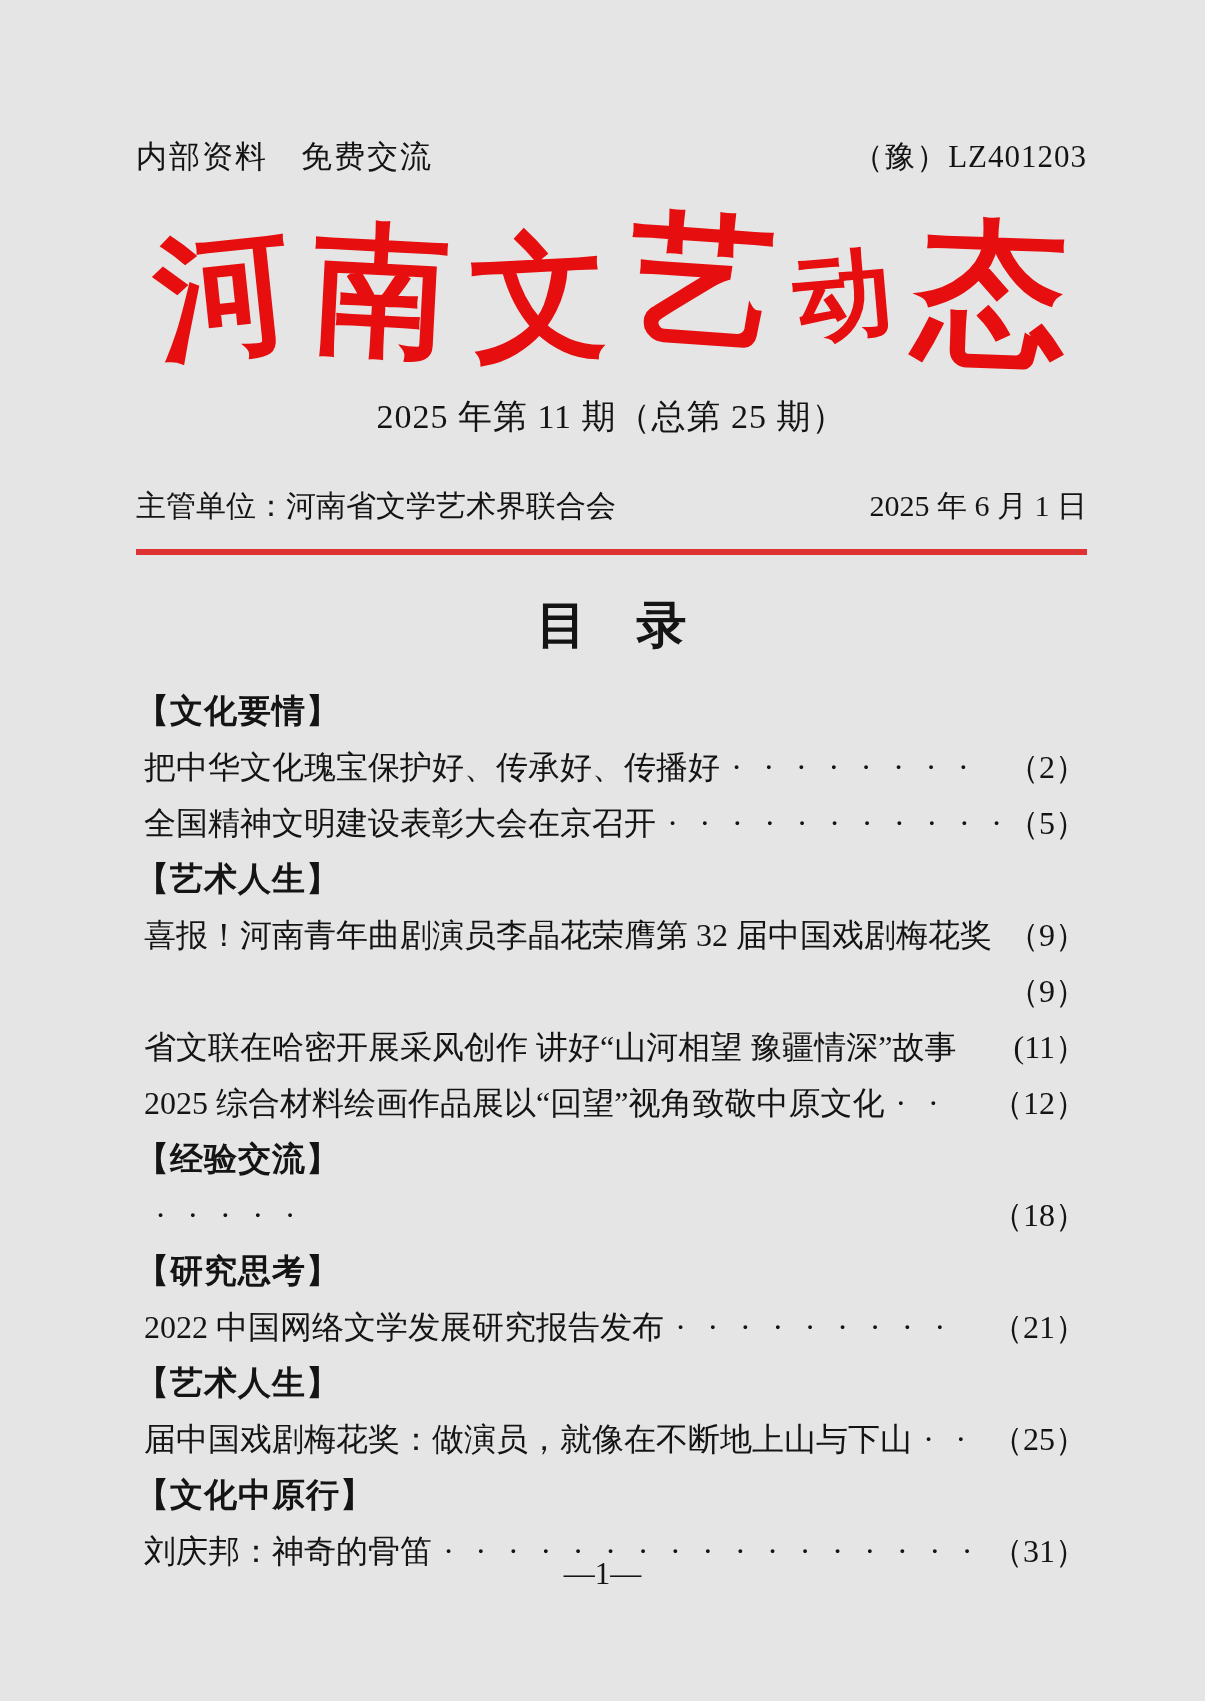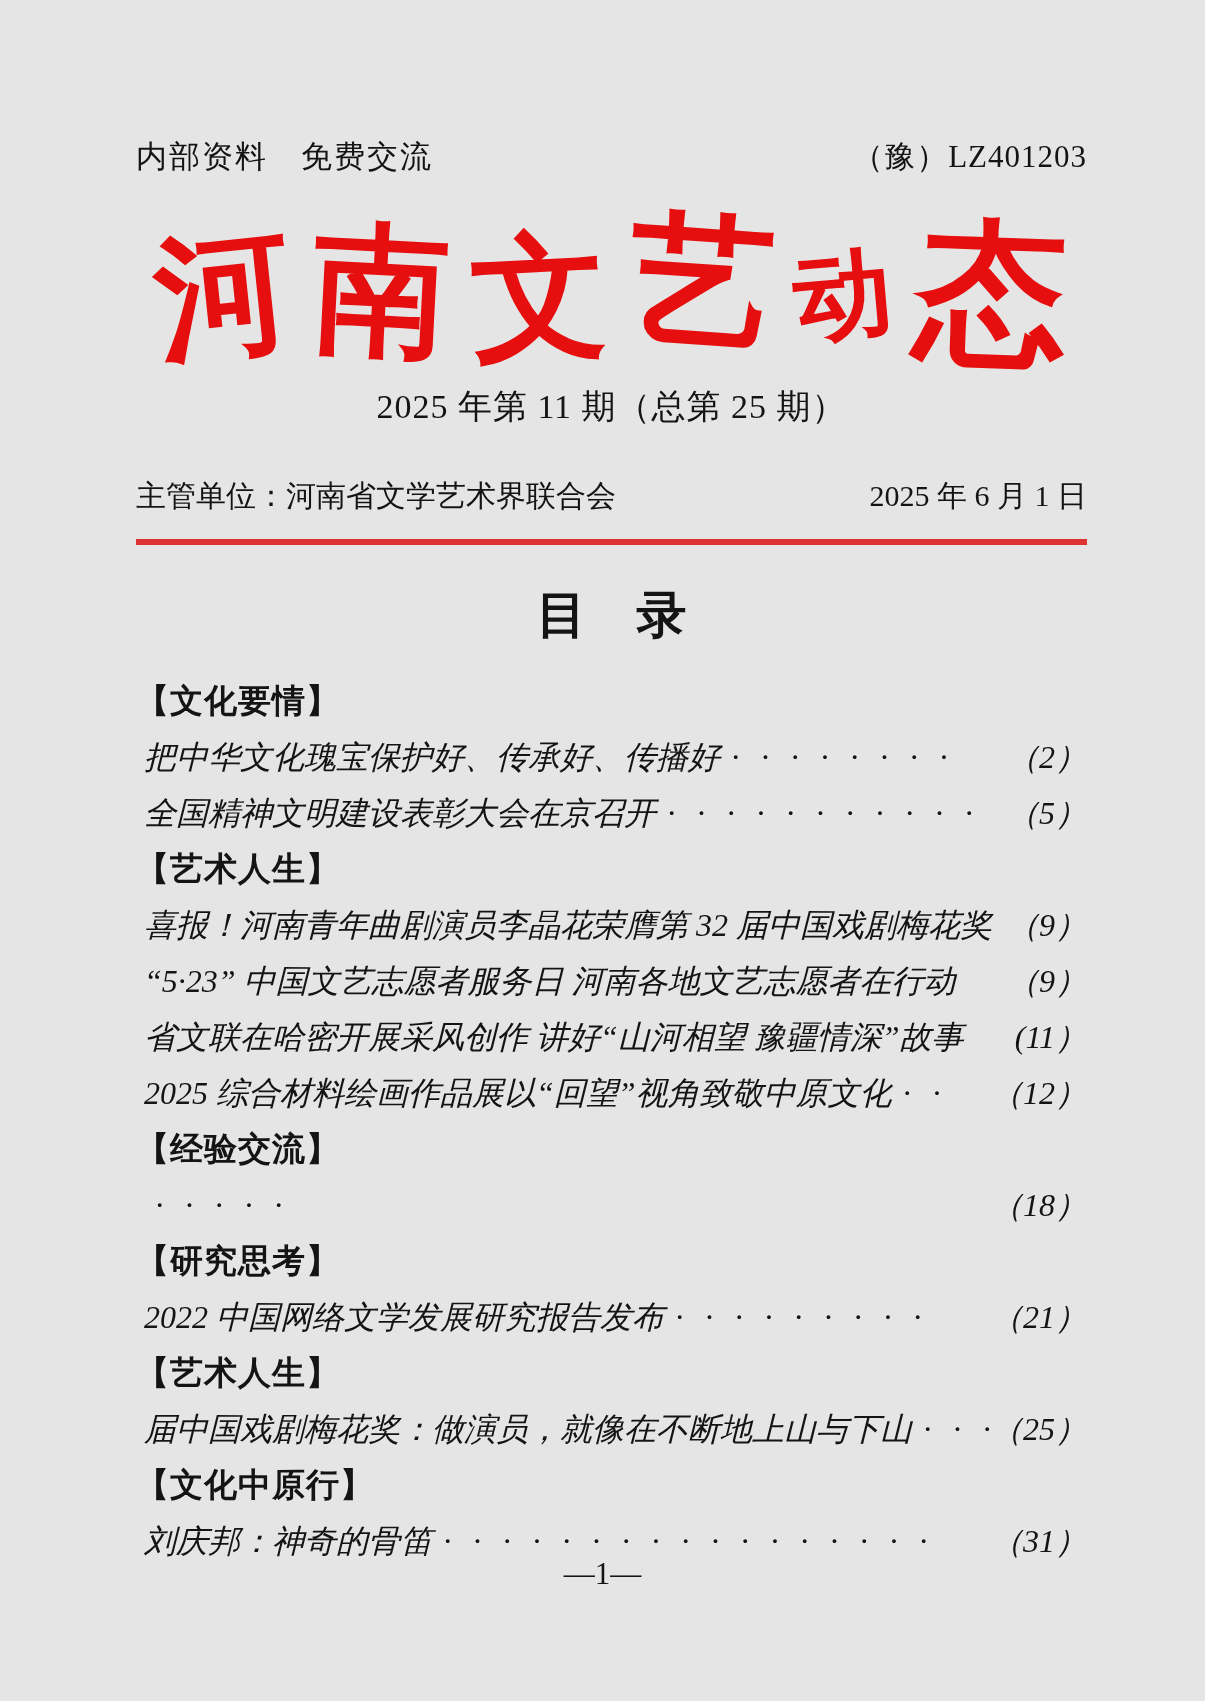--- a/index.html
+++ b/index.html
@@ -37,21 +37,21 @@
   .masthead span{display:inline-block;margin:0 11px;}
   .masthead span:nth-child(1){transform:rotate(-6deg) translateY(4px);}
   .masthead span:nth-child(2){transform:rotate(3deg) scaleY(1.05);}
   .masthead span:nth-child(3){transform:rotate(-3deg) translateY(6px);}
   .masthead span:nth-child(4){transform:rotate(4deg) translateY(-6px);font-size:1.06em;}
   .masthead span:nth-child(5){font-size:0.72em;transform:rotate(-5deg) translateY(-10px);}
   .masthead span:nth-child(6){font-size:1.12em;transform:rotate(2deg) translateY(8px);}
   .issue-line{
     text-align:center;
     font-size:34px;
-    margin-top:14px;
+    margin-top:24px;
     letter-spacing:1px;
   }
   .pub-row{
     display:flex;justify-content:space-between;align-items:baseline;
     font-size:30px;
     margin-top:46px;
   }
   .rule{
     height:6px;
     background:var(--red-rule);
@@ -72,21 +72,20 @@
     font-family:"Liberation Sans","DejaVu Sans",sans-serif;
     font-weight:bold;
     font-size:33px;
     line-height:56px;
     letter-spacing:1px;
   }
   .toc-entry{
     display:flex;align-items:flex-end;
     line-height:56px;
     padding-left:8px;
-    font-style:italic;
   }
   .toc-entry .t{white-space:pre;}
   .toc-entry .dots{
     flex:1;
     overflow:hidden;
     white-space:nowrap;
     letter-spacing:0.68em;
     padding-left:0.35em;
     min-width:0;
   }
@@ -138,21 +137,20 @@
     </div>
 
     <div>
       <div class="toc-header">【艺术人生】</div>
       <div class="toc-entry">
         <span class="t">喜报！河南青年曲剧演员李晶花荣膺第 32 届中国戏剧梅花奖</span>
         <span class="dots"></span>
         <span class="pg">（9）</span>
       </div>
       <div class="toc-entry">
-        <span class="t">“5·23” 中国文艺志愿者服务日 河南各地文艺志愿者在行动</span>
         <span class="dots"></span>
         <span class="pg">（9）</span>
       </div>
       <div class="toc-entry">
         <span class="t">省文联在哈密开展采风创作 讲好“山河相望 豫疆情深”故事</span>
         <span class="dots"></span>
         <span class="pg">(11）</span>
       </div>
       <div class="toc-entry">
         <span class="t">2025 综合材料绘画作品展以“回望”视角致敬中原文化</span>

